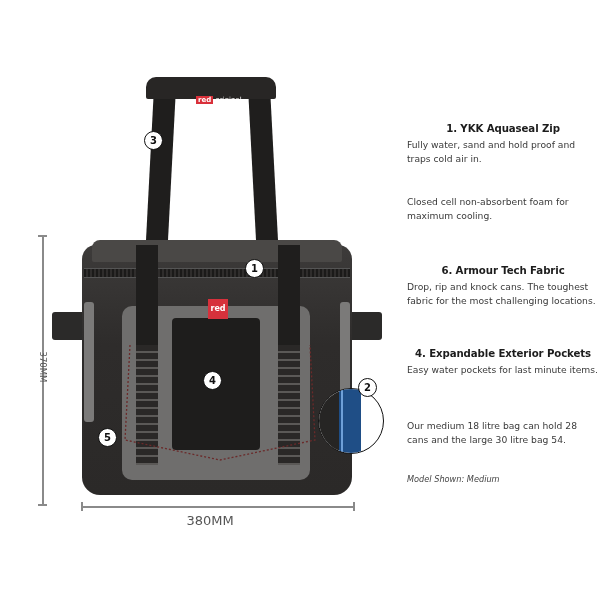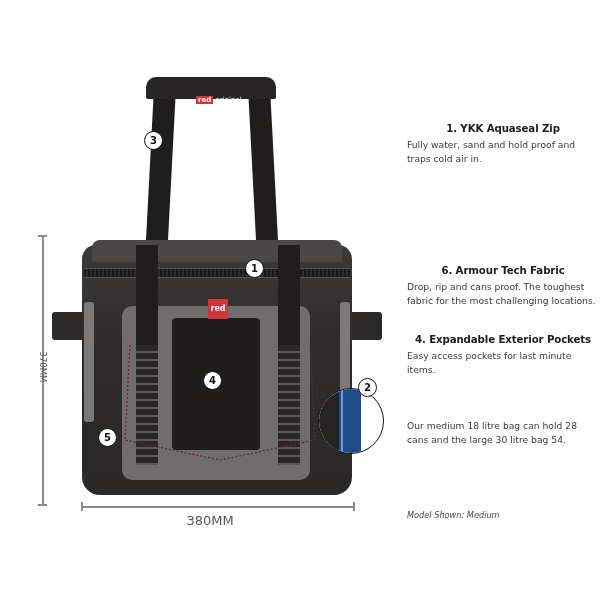--- a/index.html
+++ b/index.html
@@ -100,26 +100,27 @@
 <div class="abs dim-h-cap" style="left:81px;"></div>
 <div class="abs dim-h-cap" style="left:353px;"></div>
 <div class="abs dim-h-label">380MM</div>
 
 <div class="abs features">
   <div class="feature" style="top:5px;">
     <h3>1. YKK Aquaseal Zip</h3>
     <p>Fully water, sand and hold proof and traps cold air in.</p>
   </div>
   <div class="feature" style="top:77px;">
+    <p>Closed cell non-absorbent foam for maximum cooling.</p>
   </div>
   <div class="feature" style="top:147px;">
     <h3>6. Armour Tech Fabric</h3>
-    <p>Drop, rip and cans proof. The toughest fabric for the most challenging locations.</p>
+    <p>Drop, rip and knock cans. The toughest fabric for the most challenging locations.</p>
   </div>
-  <div class="feature" style="top:216px;">
+  <div class="feature" style="top:230px;">
     <h3>4. Expandable Exterior Pockets</h3>
-    <p>Easy access pockets for last minute items.</p>
+    <p>Easy water pockets for last minute items.</p>
   </div>
   <div class="feature" style="top:301px;">
     <p>Our medium 18 litre bag can hold 28 cans and the large 30 litre bag 54.</p>
   </div>
-  <div class="model" style="top:356px;margin-top:36px;">Model Shown: Medium</div>
+  <div class="model" style="top:356px;">Model Shown: Medium</div>
 </div>
 
 </body></html>

